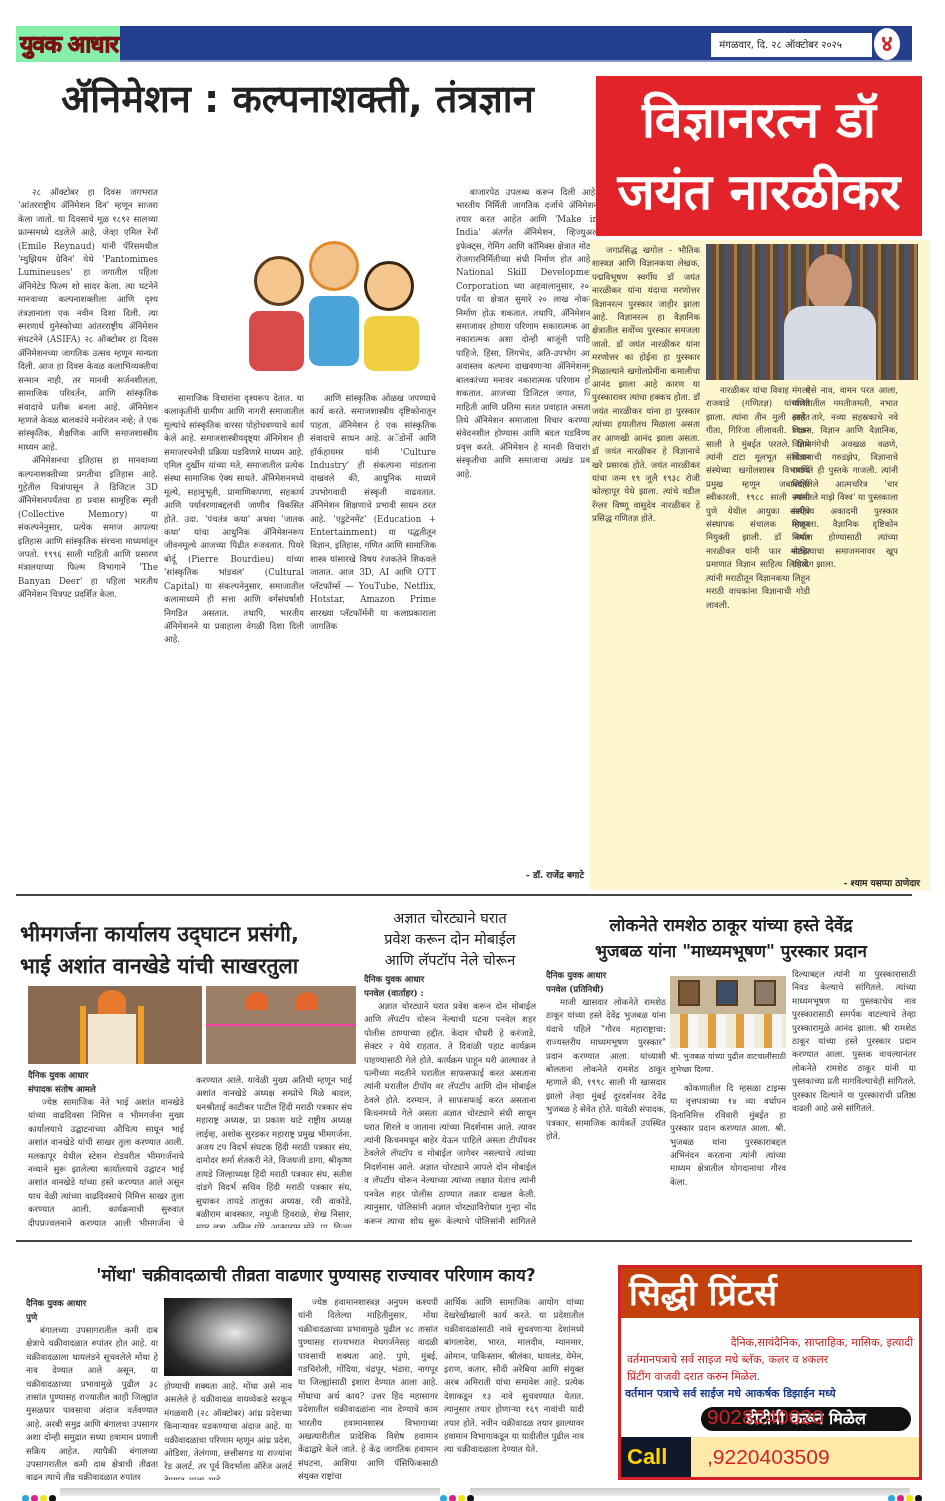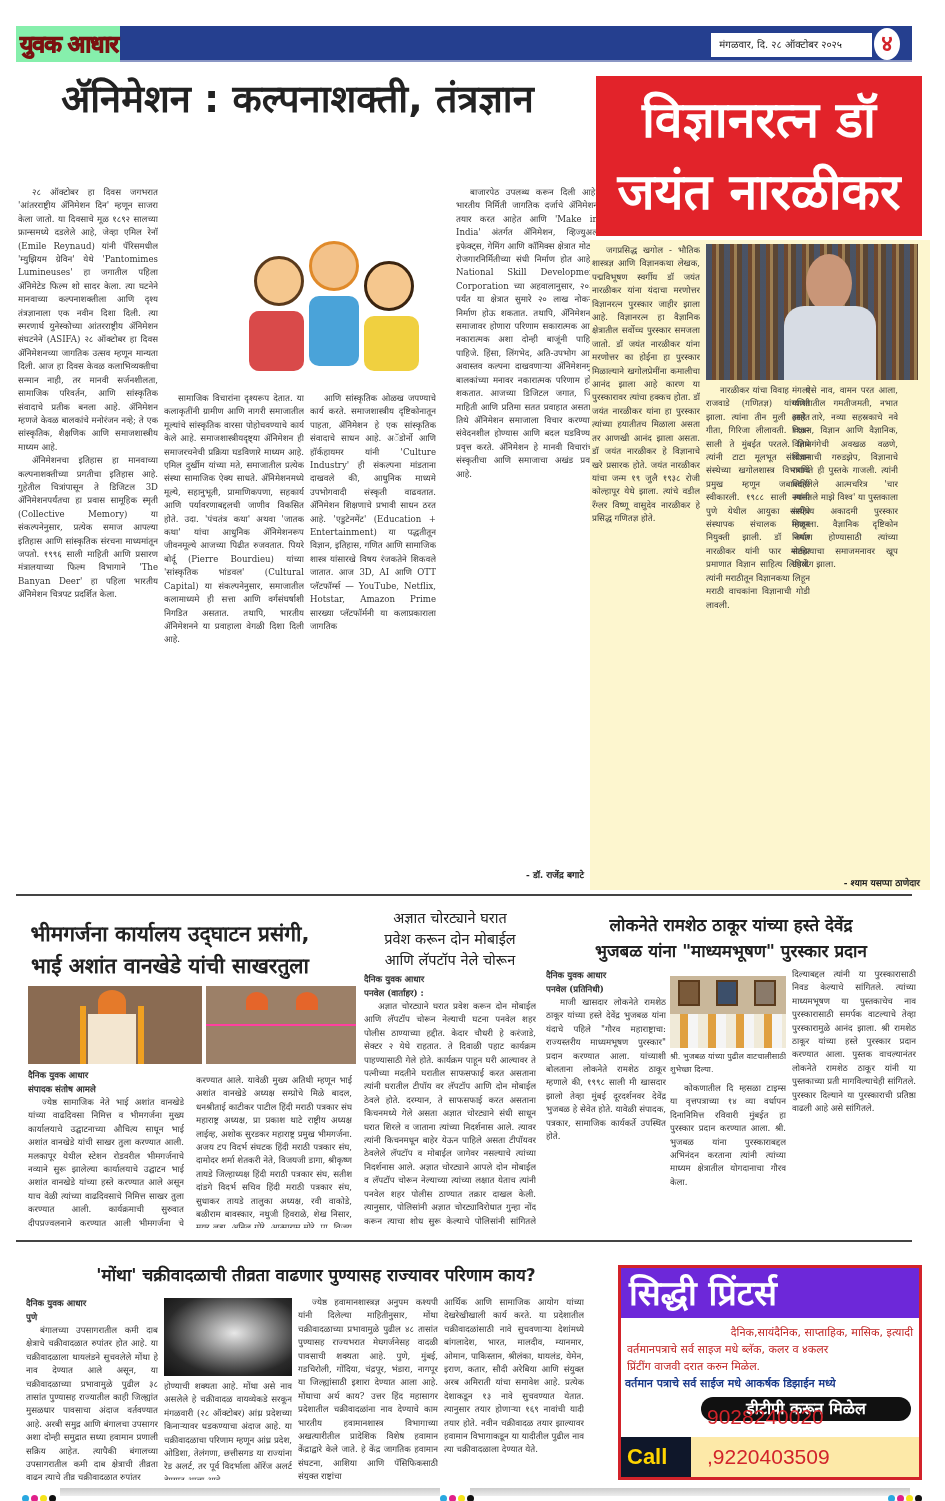--- a/index.html
+++ b/index.html
@@ -13,21 +13,21 @@
 .col{position:absolute;font-size:8.6px;line-height:13.4px;text-align:justify;color:#333;overflow:hidden}
 .col p{text-indent:14px}
 .yellow{position:absolute;left:590px;top:240px;width:340px;height:650px;background:#fdf6cf}
 .photo{position:absolute;background:#6b5a48;overflow:hidden}
 .kids{position:absolute;left:234px;top:236px;width:200px;height:150px}
 .kid{position:absolute;border-radius:50%}
 .rule{position:absolute;height:2px;background:#444}
 .h2{position:absolute;font-family:"DejaVu Sans",sans-serif;font-weight:bold;color:#222}
 .byline{font-weight:bold;font-size:8.6px;line-height:14px}
 .ad{position:absolute;left:618px;top:1265px;width:304px;height:215px;border:3px solid #d2232a;background:#fff}
-.adtop{height:50px;background:#6d28d9;color:#fff;font-family:"DejaVu Sans",sans-serif;font-weight:bold;font-size:34px;line-height:50px;padding-left:8px}
+.adtop{height:50px;background:#c2410c;color:#fff;font-family:"DejaVu Sans",sans-serif;font-weight:bold;font-size:34px;line-height:50px;padding-left:8px}
 .adline{font-size:11px;line-height:17px;color:#c0201f;padding:0 6px;text-align:right;font-family:"DejaVu Sans",sans-serif}
 .adline2{font-size:11px;line-height:18px;color:#1b3a8a;padding-left:4px;font-weight:bold;font-family:"DejaVu Sans",sans-serif}
 .dtp{margin:4px 8px 0 80px;background:#111;color:#fff;border-radius:12px;text-align:center;font-size:16px;line-height:24px;font-weight:bold;font-family:"DejaVu Sans",sans-serif}
 .callrow{position:absolute;left:0;bottom:0;width:100%;height:40px;background:#fde9a8}
 .call{position:absolute;left:0;bottom:0;width:70px;height:40px;background:#0f172a;color:#ffd400;font-weight:bold;font-size:22px;line-height:40px;padding-left:6px;font-family:"Liberation Sans",sans-serif}
 .phones{position:absolute;left:86px;bottom:0;color:#d2232a;font-size:21px;line-height:40px;font-family:"Liberation Sans",sans-serif}
 .regbar{position:absolute;height:8px;background:linear-gradient(#ccc,#eee)}
 .dots span{display:inline-block;width:7px;height:7px;border-radius:50%;margin-right:2px}
 </style>
 </head>
@@ -84,21 +84,21 @@
 <div class="col" style="left:706px;top:384px;width:104px;height:500px">
   <p>नारळीकर यांचा विवाह मंगला राजवाडे (गणितज्ञ) यांच्याशी झाला. त्यांना तीन मुली आहेत गीता, गिरिजा लीलावती. १९७२ साली ते मुंबईत परतले. तिथे त्यांनी टाटा मूलभूत संशोधन संस्थेच्या खगोलशास्त्र विभागाचे प्रमुख म्हणून जबाबदारी स्वीकारली. १९८८ साली त्यांनी पुणे येथील आयुका संस्थेचे संस्थापक संचालक म्हणून नियुक्ती झाली. डॉ जयंत नारळीकर यांनी फार मोठ्या प्रमाणात विज्ञान साहित्य लिहिले. त्यांनी मराठीतून विज्ञानकथा लिहून मराठी वाचकांना विज्ञानाची गोडी लावली.</p>
 </div>
 <div class="col" style="left:792px;top:384px;width:106px;height:470px">
   <p>ऐसे नाव, वामन परत आला, गणितातील गमतीजमती, नभात हसरे तारे, नव्या सहस्रकाचे नवे विज्ञान, विज्ञान आणि वैज्ञानिक, विज्ञानगंगेची अवखळ वळणे, विज्ञानाची गरुडझेप, विज्ञानाचे रचयिते ही पुस्तके गाजली. त्यांनी लिहिलेले आत्मचरित्र 'चार नगरांतले माझे विश्व' या पुस्तकाला साहित्य अकादमी पुरस्कार मिळाला. वैज्ञानिक दृष्टिकोन निर्माण होण्यासाठी त्यांच्या साहित्याचा समाजमनावर खूप उपयोग झाला.</p>
 </div>
 <div style="position:absolute;left:790px;top:876px;width:130px;text-align:right;font-weight:bold;font-size:9px">- श्याम यसप्पा ठाणेदार</div>
 
 <div class="rule" style="left:16px;top:894px;width:896px"></div>
 
-<div class="h2" style="left:20px;top:918px;width:300px;font-size:21px;line-height:32px;text-align:center">
+<div class="h2" style="left:20px;top:918px;width:300px;font-size:21px;line-height:32px;text-align:left">
   <div>भीमगर्जना कार्यालय उद्‌घाटन प्रसंगी,</div>
   <div>भाई अशांत वानखेडे यांची साखरतुला</div>
 </div>
 <div class="photo" style="left:28px;top:986px;width:174px;height:78px;background:#8a6b52">
   <div style="position:absolute;left:70px;top:4px;width:28px;height:24px;background:#e57a2a;border-radius:50% 50% 0 0"></div>
   <div style="position:absolute;left:60px;top:28px;width:48px;height:50px;background:#f3e6d0"></div>
   <div style="position:absolute;left:52px;top:20px;width:6px;height:58px;background:#f0a020"></div>
   <div style="position:absolute;left:110px;top:20px;width:6px;height:58px;background:#f0a020"></div>
 </div>
 <div class="photo" style="left:206px;top:986px;width:150px;height:78px;background:#9c8068">
@@ -163,21 +163,21 @@
 </div>
 <div class="col" style="left:298px;top:1296px;width:140px;height:184px">
   <p>ज्येष्ठ हवामानशास्त्रज्ञ अनुपम कश्यपी यांनी दिलेल्या माहितीनुसार, मोंथा चक्रीवादळाच्या प्रभावामुळे पुढील ४८ तासांत पुण्यासह राज्यभरात मेघगर्जनेसह वादळी पावसाची शक्यता आहे. पुणे, मुंबई, गडचिरोली, गोंदिया, चंद्रपूर, भंडारा, नागपूर या जिल्ह्यांसाठी इशारा देण्यात आला आहे. मोंथाचा अर्थ काय? उत्तर हिंद महासागर प्रदेशातील चक्रीवादळांना नाव देण्याचे काम भारतीय हवामानशास्त्र विभागाच्या अखत्यारीतील प्रादेशिक विशेष हवामान केंद्राद्वारे केले जाते. हे केंद्र जागतिक हवामान संघटना, आशिया आणि पॅसिफिकसाठी संयुक्त राष्ट्रांचा</p>
 </div>
 <div class="col" style="left:444px;top:1296px;width:140px;height:184px">
   <p style="text-indent:0">आर्थिक आणि सामाजिक आयोग यांच्या देखरेखीखाली कार्य करते. या प्रदेशातील चक्रीवादळांसाठी नावे सुचवणाऱ्या देशांमध्ये बांगलादेश, भारत, मालदीव, म्यानमार, ओमान, पाकिस्तान, श्रीलंका, थायलंड, येमेन, इराण, कतार, सौदी अरेबिया आणि संयुक्त अरब अमिराती यांचा समावेश आहे. प्रत्येक देशाकडून १३ नावे सुचवण्यात येतात. त्यानुसार तयार होणाऱ्या १६९ नावांची यादी तयार होते. नवीन चक्रीवादळ तयार झाल्यावर हवामान विभागाकडून या यादीतील पुढील नाव त्या चक्रीवादळाला देण्यात येते.</p>
 </div>
 
 <div class="ad">
   <div class="adtop">सिद्धी प्रिंटर्स</div>
-  <div class="adline" style="margin-top:6px">दैनिक,सायंदैनिक, साप्ताहिक, मासिक, इत्यादी</div>
+  <div class="adline" style="margin-top:16px">दैनिक,सायंदैनिक, साप्ताहिक, मासिक, इत्यादी</div>
   <div class="adline" style="text-align:left">वर्तमानपत्राचे सर्व साइज मधे ब्लॅक, कलर व ४कलर</div>
   <div class="adline" style="text-align:left">प्रिंटींग वाजवी दरात करुन मिळेल.</div>
   <div class="adline2">वर्तमान पत्राचे सर्व साईज मधे आकर्षक डिझाईन मध्ये</div>
   <div class="dtp">डीटीपी करून मिळेल</div>
   <div class="callrow">
     <div class="call">Call</div>
     <div class="phones">9028240020 ,9220403509</div>
   </div>
 </div>
 

